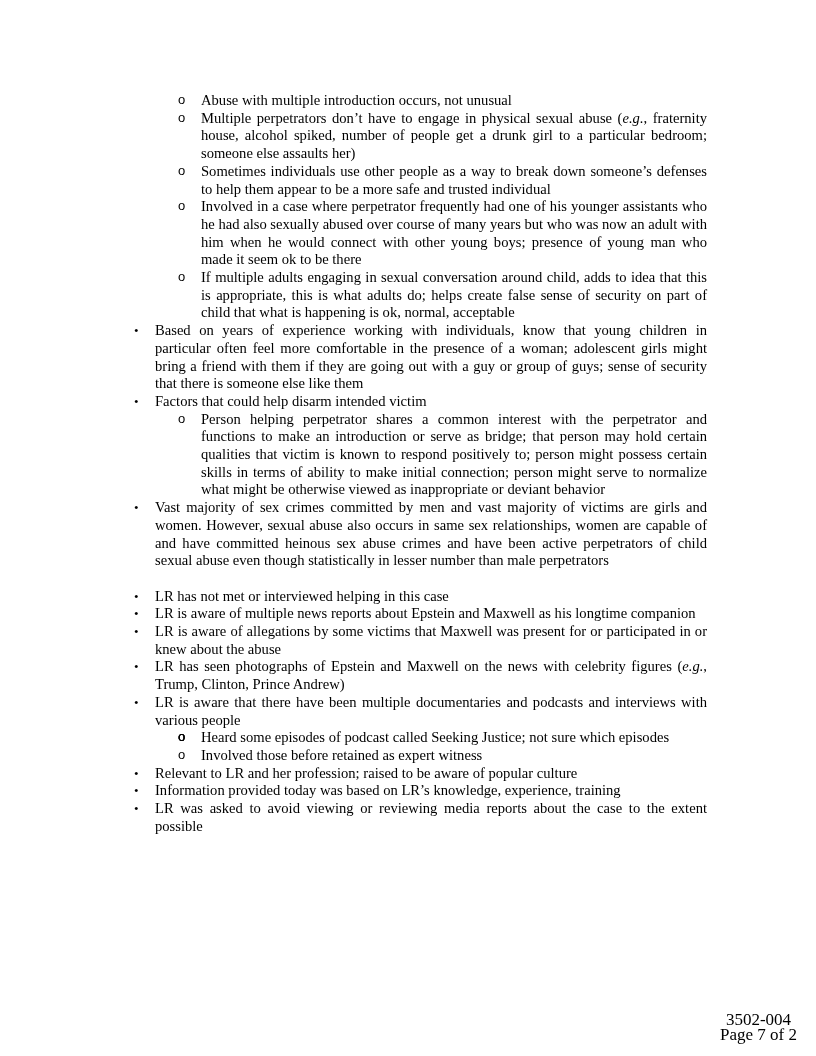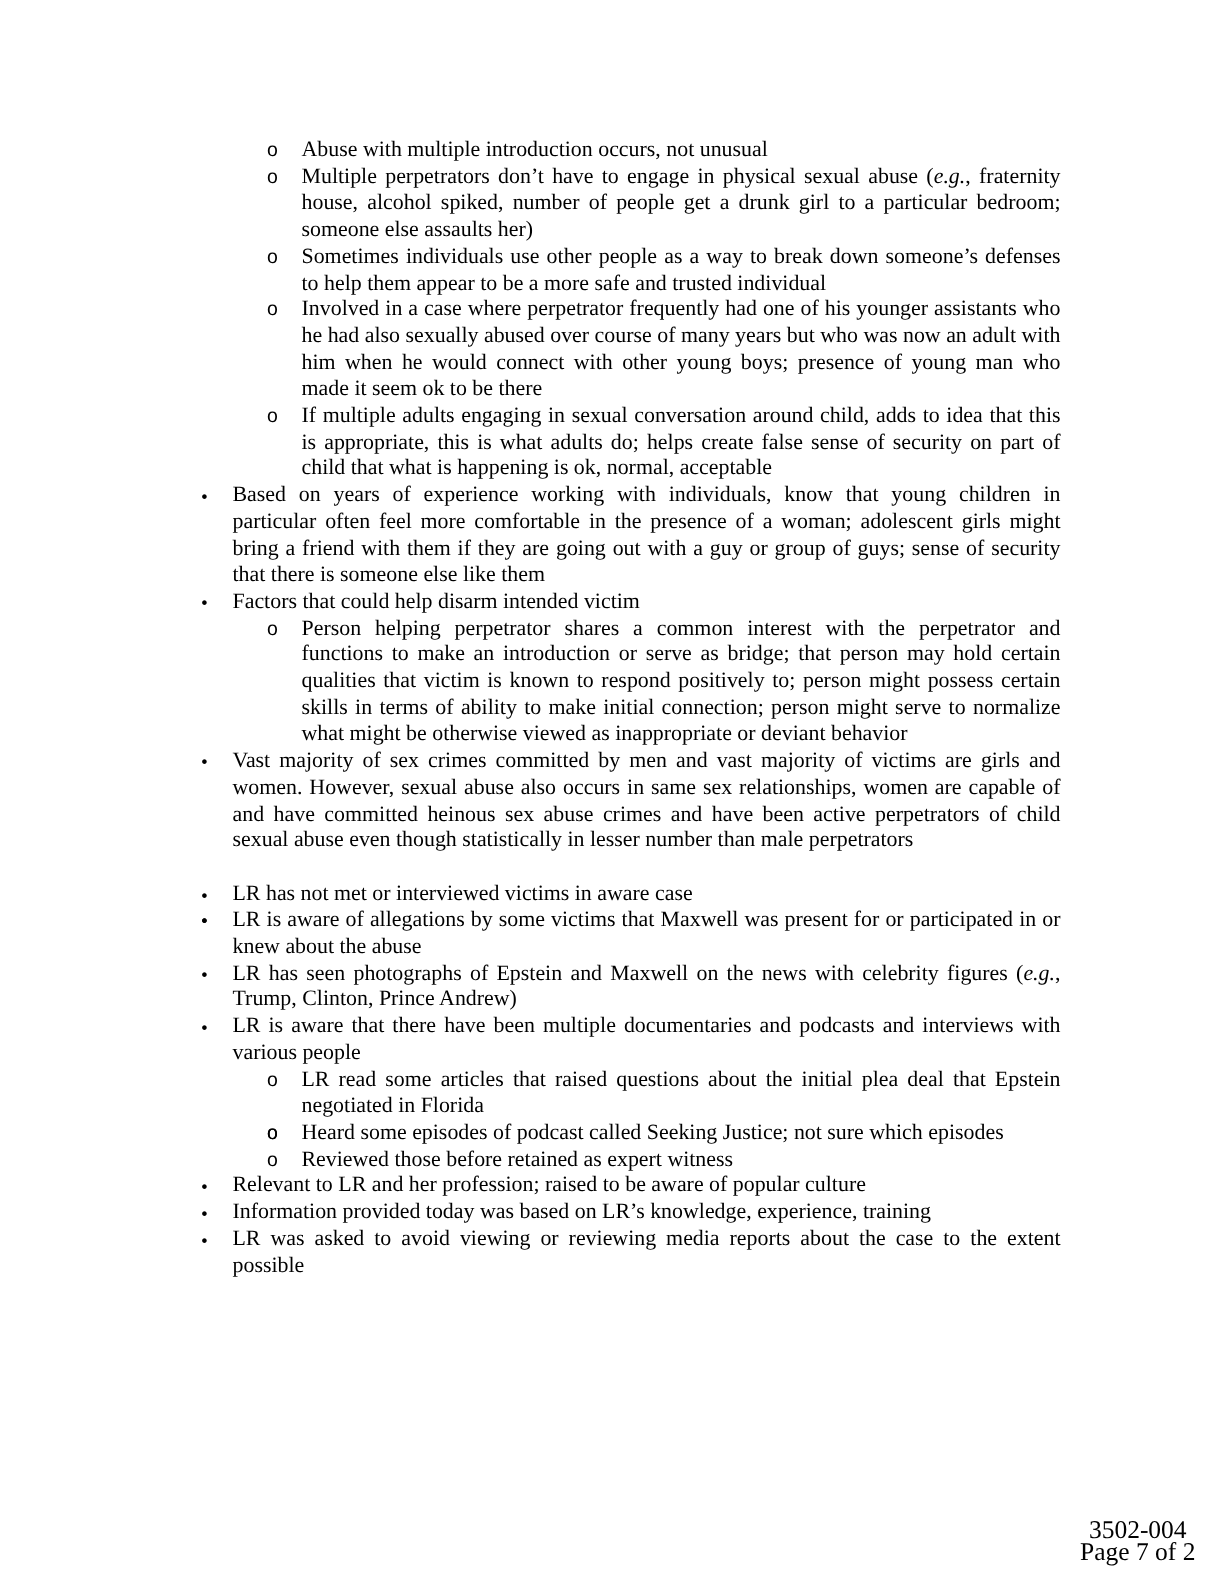--- a/index.html
+++ b/index.html
@@ -42,30 +42,30 @@
         <ul class="l2 l2-nested">
           <li><span class="mark">o</span><span>Person helping perpetrator shares a common interest with the perpetrator and functions to make an introduction or serve as bridge; that person may hold certain qualities that victim is known to respond positively to; person might possess certain skills in terms of ability to make initial connection; person might serve to normalize what might be otherwise viewed as inappropriate or deviant behavior</span></li>
         </ul>
       </li>
       <li><span class="mark">•</span><span>Vast majority of sex crimes committed by men and vast majority of victims are girls and women.  However, sexual abuse also occurs in same sex relationships, women are capable of and have committed heinous sex abuse crimes and have been active perpetrators of child sexual abuse even though statistically in lesser number than male perpetrators</span></li>
     </ul>
 
     <div class="gap"></div>
 
     <ul class="l1">
-      <li><span class="mark">•</span><span>LR has not met or interviewed victims in aware case</span></li>
-      <li><span class="mark">•</span></li>
+      <li><span class="mark">•</span><span>LR has not met or interviewed helping in this case</span></li>
+      <li><span class="mark">•</span><span>LR is aware of multiple news reports about Epstein and Maxwell as his longtime companion</span></li>
       <li><span class="mark">•</span><span>LR is aware of allegations by some victims that Maxwell was present for or participated in or knew about the abuse</span></li>
       <li><span class="mark">•</span><span>LR has seen photographs of Epstein and Maxwell on the news with celebrity figures (</span><em>e.g.</em><span>, Trump, Clinton, Prince Andrew)</span></li>
       <li><span class="mark">•</span><span>LR is aware that there have been multiple documentaries and podcasts and interviews with various people</span>
         <ul class="l2 l2-nested">
-          <li><span class="mark">o</span><span>LR read some articles that raised questions about the initial plea deal that Epstein negotiated in Florida</span></li>
+          <li><span class="mark">o</span></li>
           <li><span class="mark">o</span></li>
           <li><span class="mark">o</span><span>Heard some episodes of podcast called Seeking Justice; not sure which episodes</span></li>
-          <li><span class="mark">o</span><span>Reviewed those before retained as expert witness</span></li>
+          <li><span class="mark">o</span><span>Involved those before retained as expert witness</span></li>
         </ul>
       </li>
       <li><span class="mark">•</span><span>Relevant to LR and her profession; raised to be aware of popular culture</span></li>
       <li><span class="mark">•</span><span>Information provided today was based on LR’s knowledge, experience, training</span></li>
       <li><span class="mark">•</span><span>LR was asked to avoid viewing or reviewing media reports about the case to the extent possible</span></li>
     </ul>
   </div>
 
   <div class="footer">
     <div>3502-004</div>

